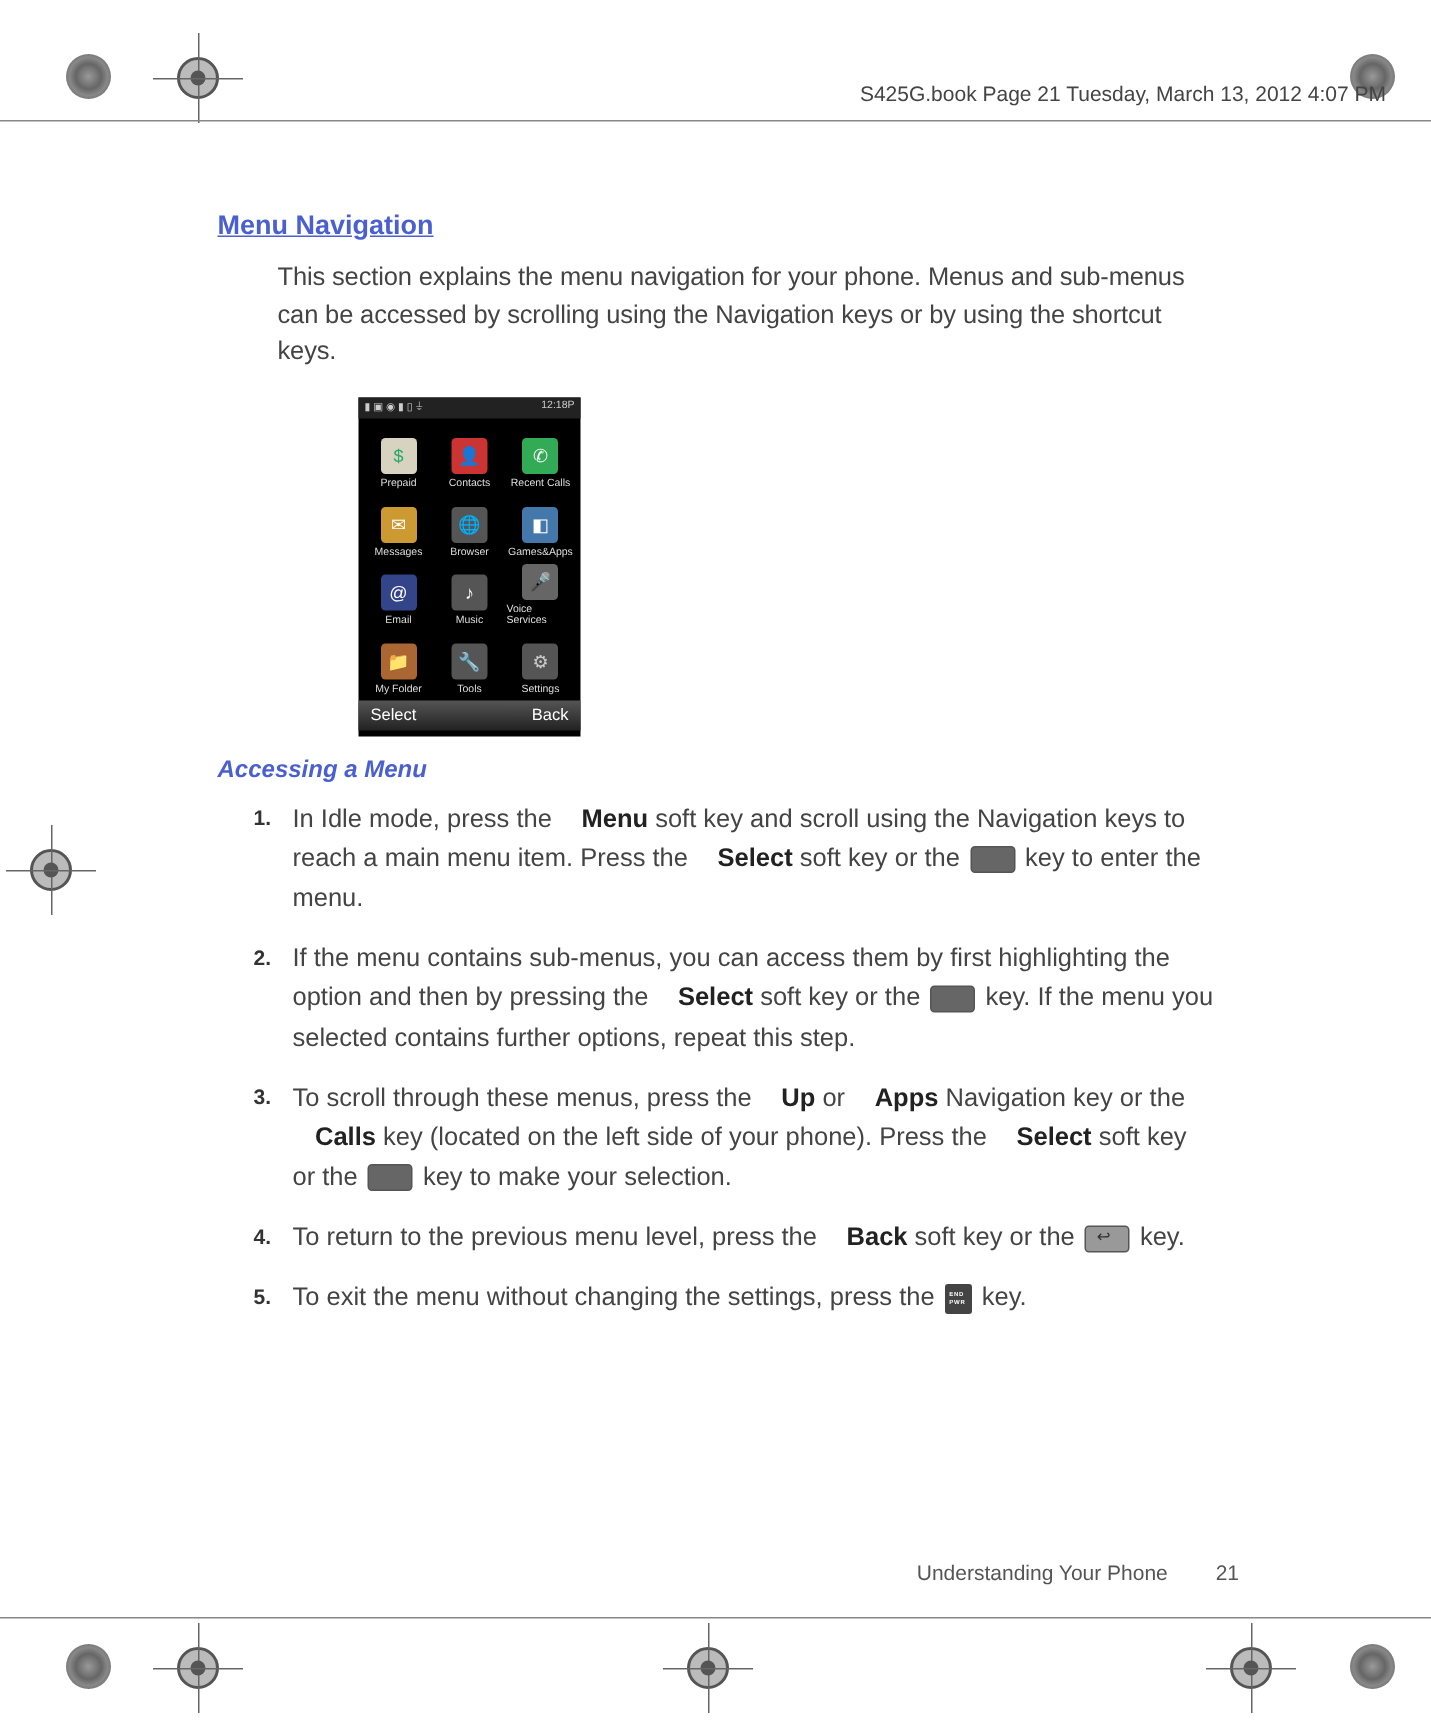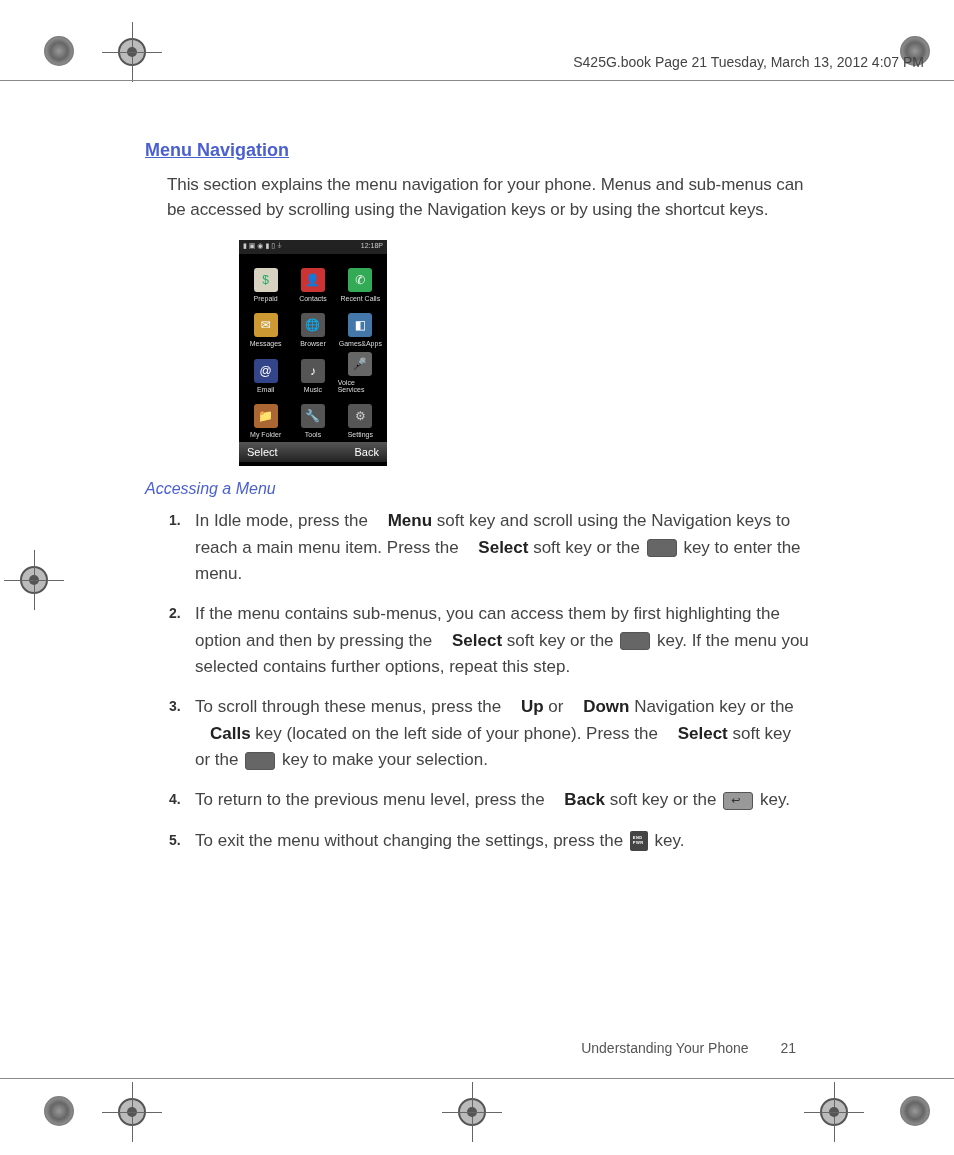--- a/index.html
+++ b/index.html
@@ -79,31 +79,31 @@
   }
   h1 {
     font-size: 18px;
     font-weight: bold;
     color: #4a5fd0;
     font-style: normal;
     margin: 0 0 12px 0;
     text-decoration: underline;
   }
   .intro {
-    margin-left: 22px;
+    margin-left: 40px;
     font-size: 17px;
     line-height: 1.45;
     color: #444;
     font-stretch: condensed;
     letter-spacing: -0.1px;
   }
   h2 {
     font-size: 16px;
     font-style: italic;
-    font-weight: normal;
+    font-weight: bold;
     color: #4a5fd0;
     margin: 14px 0 10px 0;
   }
   .steps {
     margin-left: 24px;
   }
   .step {
     display: flex;
     margin-bottom: 14px;
     font-size: 17px;
@@ -164,21 +164,21 @@
     color: #fff;
     font-size: 4px;
     line-height: 5px;
     letter-spacing: 0.5px;
     top: 4px;
     left: 3px;
     font-weight: bold;
   }
   .footer {
     position: absolute;
-    right: 158px;
+    right: 128px;
     top: 1040px;
     font-size: 14px;
     color: #555;
     text-align: right;
   }
   .footer .pn {
     display: inline-block;
     margin-left: 28px;
   }
   .phone-screenshot {
@@ -340,21 +340,21 @@
       <div class="step">
         <div class="step-num">1.</div>
         <div class="step-body">In Idle mode, press the <span class="b">Menu</span> soft key and scroll using the Navigation keys to reach a main menu item. Press the <span class="b">Select</span> soft key or the <span class="key-icon"></span> key to enter the menu.</div>
       </div>
       <div class="step">
         <div class="step-num">2.</div>
         <div class="step-body">If the menu contains sub-menus, you can access them by first highlighting the option and then by pressing the <span class="b">Select</span> soft key or the <span class="key-icon"></span> key. If the menu you selected contains further options, repeat this step.</div>
       </div>
       <div class="step">
         <div class="step-num">3.</div>
-        <div class="step-body">To scroll through these menus, press the <span class="b">Up</span> or <span class="b">Down</span> Navigation key or the <span class="b">Calls</span> key (located on the left side of your phone). Press the <span class="b">Select</span> soft key or the <span class="key-icon"></span> key to make your selection.</div>
+        <div class="step-body">To scroll through these menus, press the <span class="b">Up</span> or <span class="b">Apps</span> Navigation key or the <span class="b">Calls</span> key (located on the left side of your phone). Press the <span class="b">Select</span> soft key or the <span class="key-icon"></span> key to make your selection.</div>
       </div>
       <div class="step">
         <div class="step-num">4.</div>
         <div class="step-body">To return to the previous menu level, press the <span class="b">Back</span> soft key or the <span class="key-icon back-key"></span> key.</div>
       </div>
       <div class="step">
         <div class="step-num">5.</div>
         <div class="step-body">To exit the menu without changing the settings, press the <span class="end-key"></span> key.</div>
       </div>
     </div>

